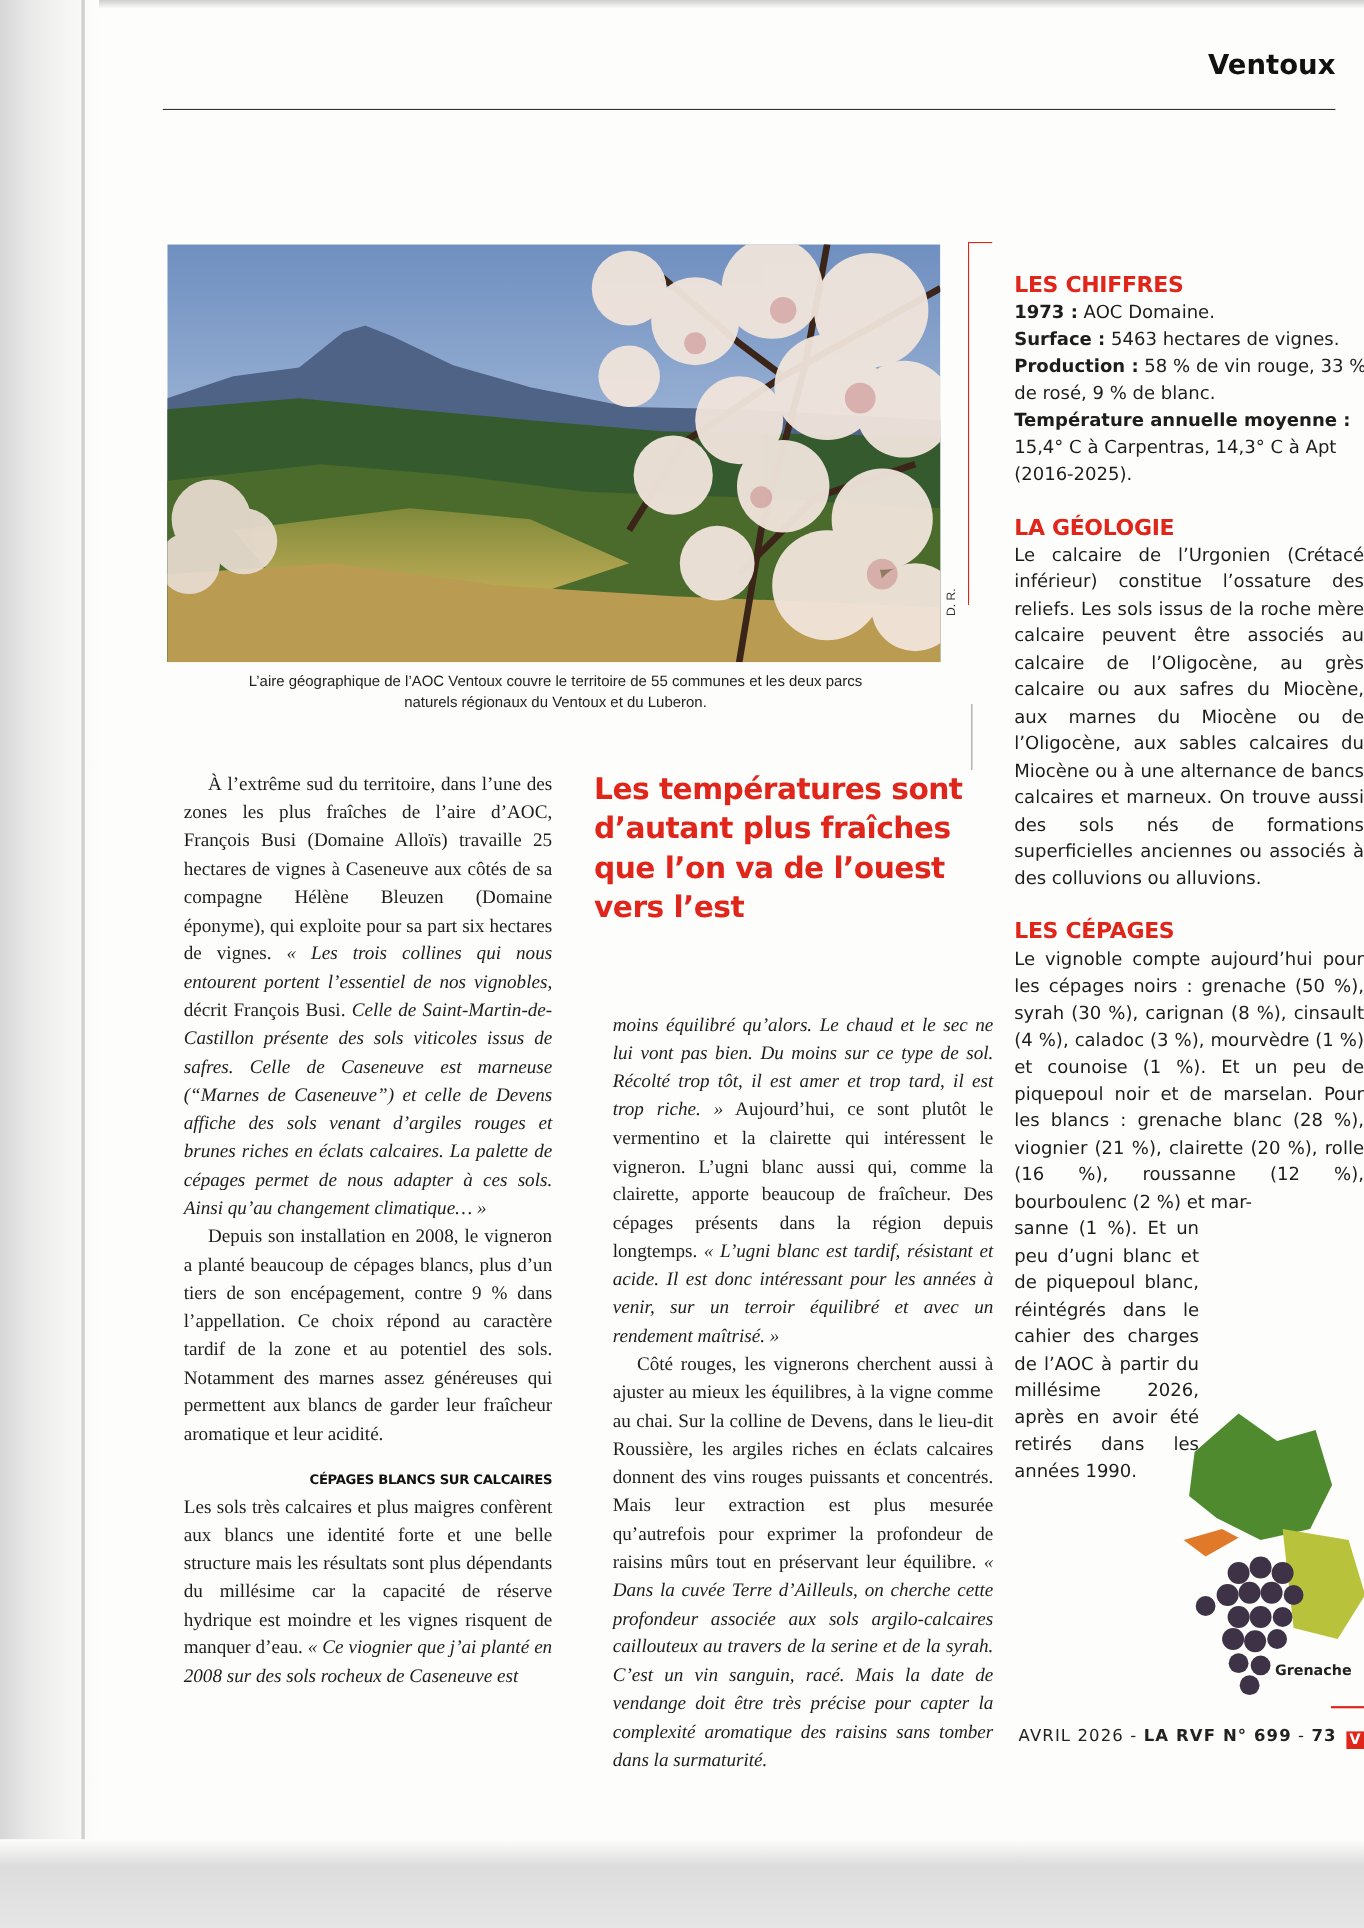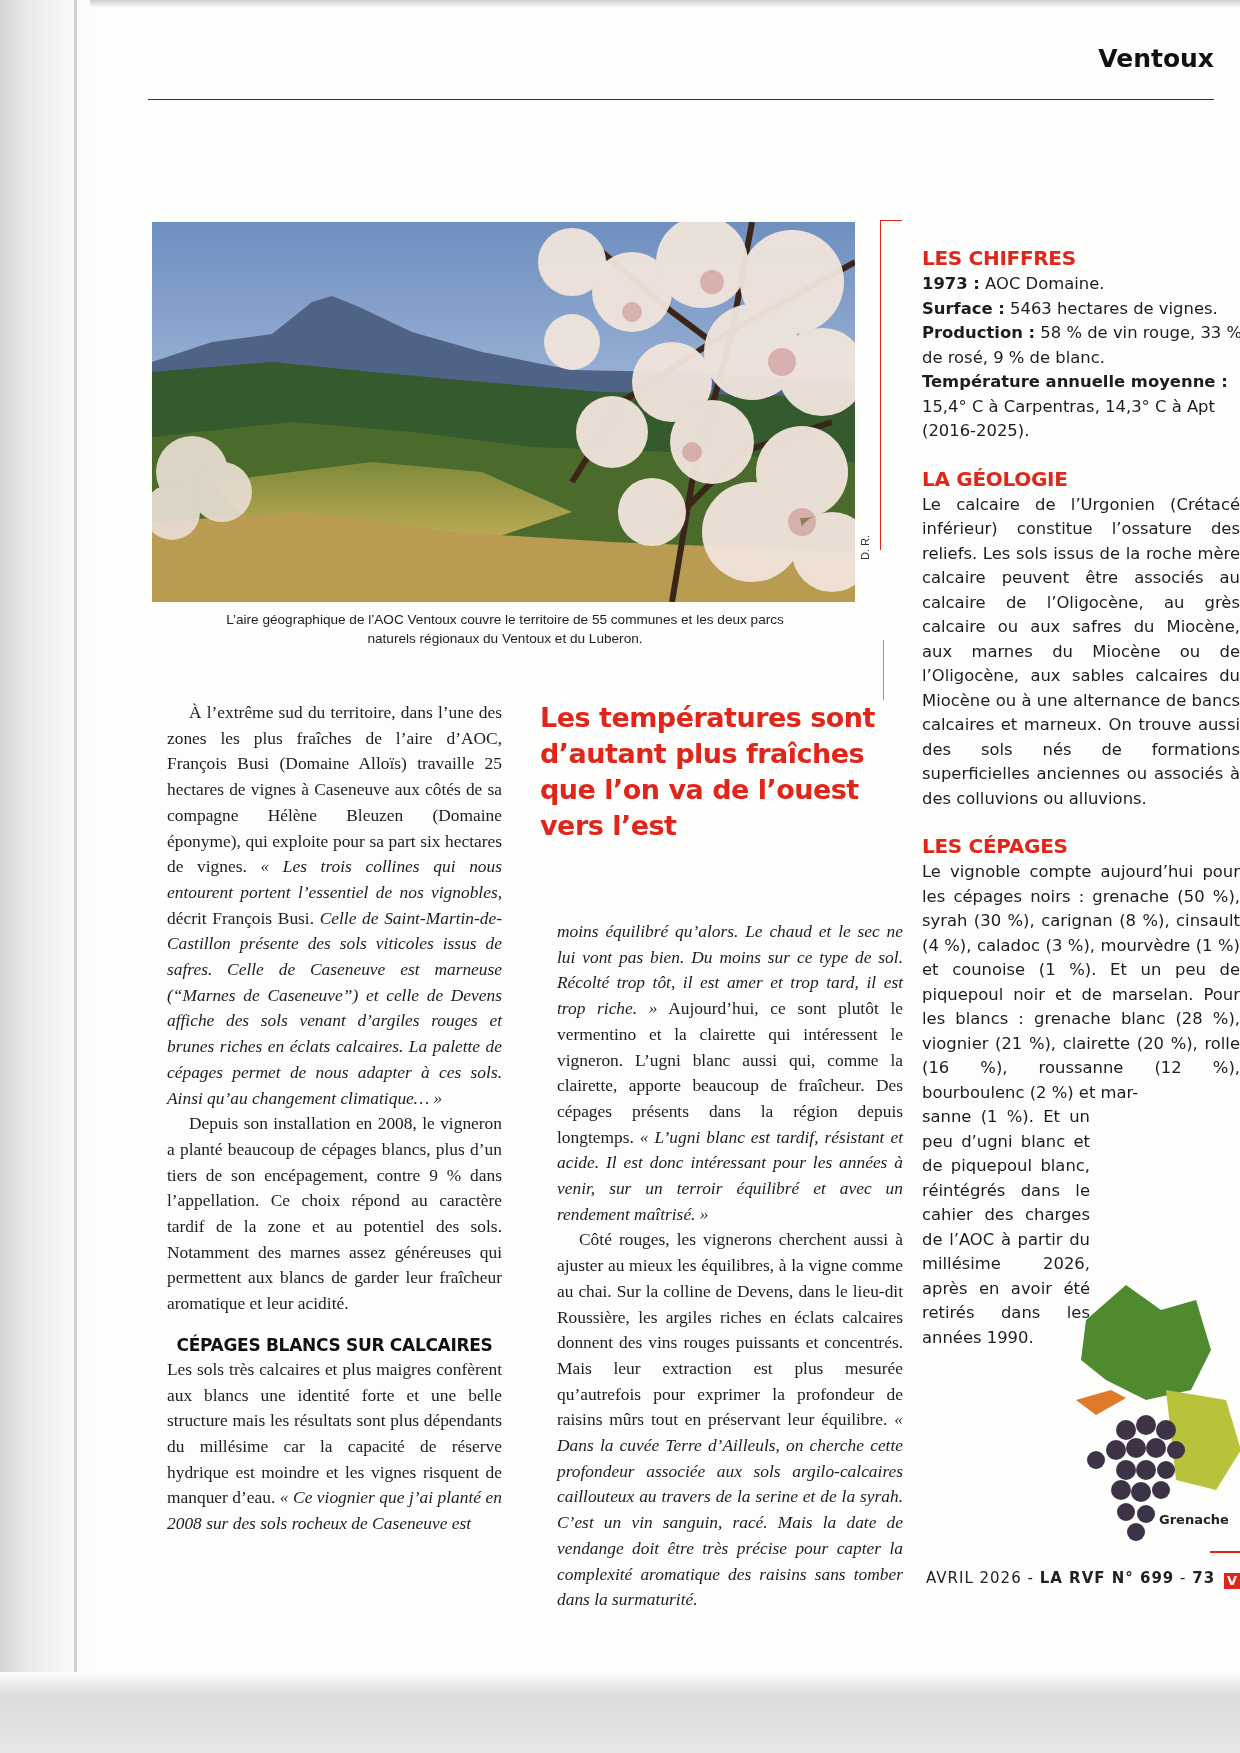--- a/index.html
+++ b/index.html
@@ -23,21 +23,21 @@
 
   .caption { position: absolute; left: 160px; top: 610px; width: 690px; text-align: center; font-family: "Liberation Sans", sans-serif; font-size: 13.6px; line-height: 19px; color: #222; }
 
   .col { position: absolute; font-size: 17.4px; line-height: 25.7px; text-align: justify; }
   .col p { margin: 0; }
   .col .indent { text-indent: 22px; }
   .col i { font-style: italic; }
   .col1 { left: 167px; top: 700px; width: 335px; }
   .col2 { left: 521px; top: 919px; width: 346px; margin-left: 36px; }
 
-  .subhead { font-family: "DejaVu Sans", sans-serif; font-weight: bold; font-size: 17px; letter-spacing: -0.3px; line-height: 20px; margin-top: 18px; margin-bottom: 2px; color: #111; text-align: center; }
+  .subhead { font-family: "DejaVu Sans", sans-serif; font-weight: bold; font-size: 12px; letter-spacing: -0.3px; line-height: 20px; margin-top: 18px; margin-bottom: 2px; color: #111; text-align: right; }
 
   .pullquote { position: absolute; left: 540px; top: 700px; width: 360px; font-family: "DejaVu Sans", sans-serif; font-weight: bold; font-size: 27px; line-height: 36px; color: #e0251b; letter-spacing: -0.5px; }
 
   .sidebar-rule { position: absolute; left: 880px; top: 220px; width: 1px; height: 330px; background: #e0251b; }
   .sidebar-rule2 { position: absolute; left: 883px; top: 640px; width: 1px; height: 60px; background: #999; }
   .sidebar-tick { position: absolute; left: 880px; top: 220px; width: 22px; height: 1px; background: #e0251b; }
   .sidebar-end { position: absolute; left: 1210px; top: 1551px; width: 30px; height: 2px; background: #e0251b; }
   .sidebar { position: absolute; left: 906px; top: 245px; width: 334px; font-family: "DejaVu Sans", sans-serif; font-size: 16.4px; line-height: 24.5px; color: #1d1d1d; margin-left: 16px; }
   .sb-title { font-family: "DejaVu Sans", sans-serif; font-weight: bold; font-size: 20px; line-height: 26px; color: #e0251b; margin-bottom: 1px; letter-spacing: -0.3px; }
   .sb-block { margin-bottom: 22px; }

